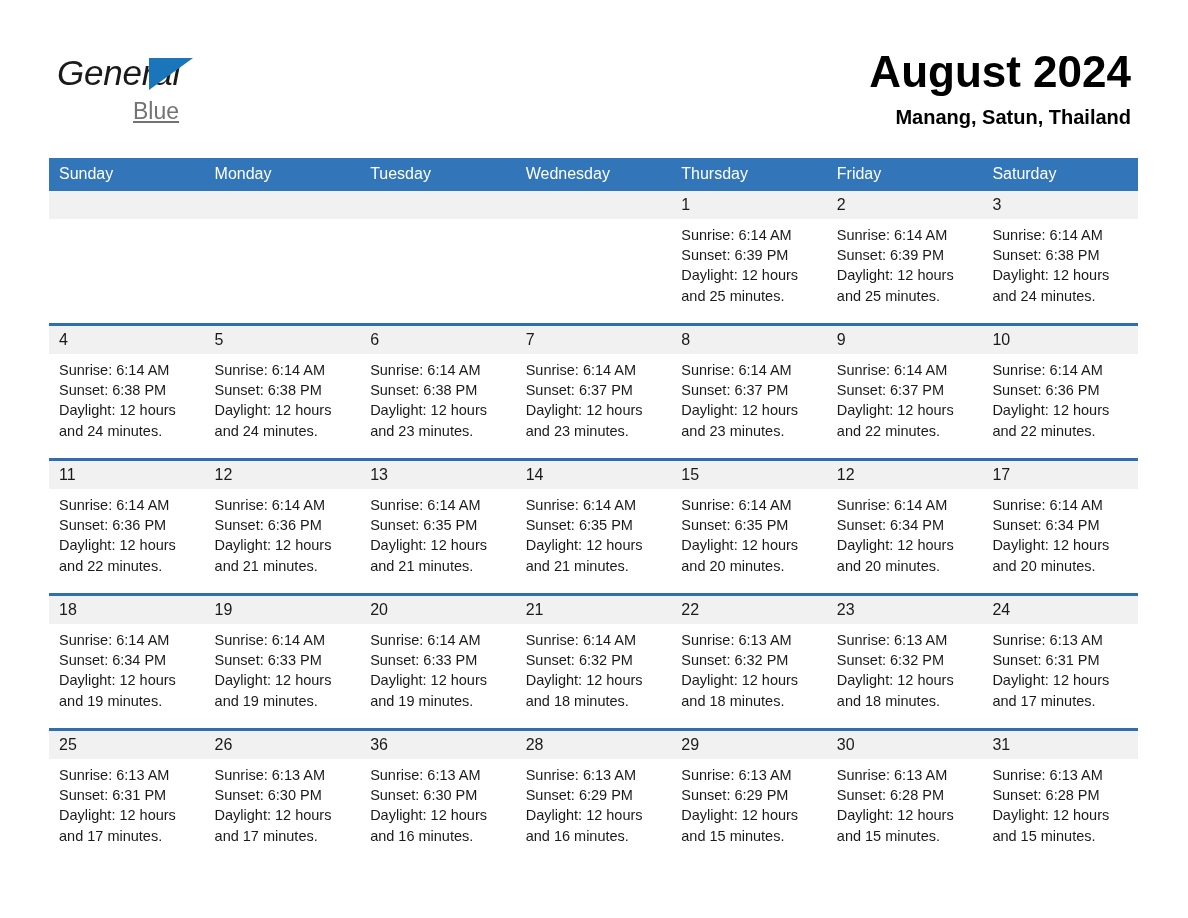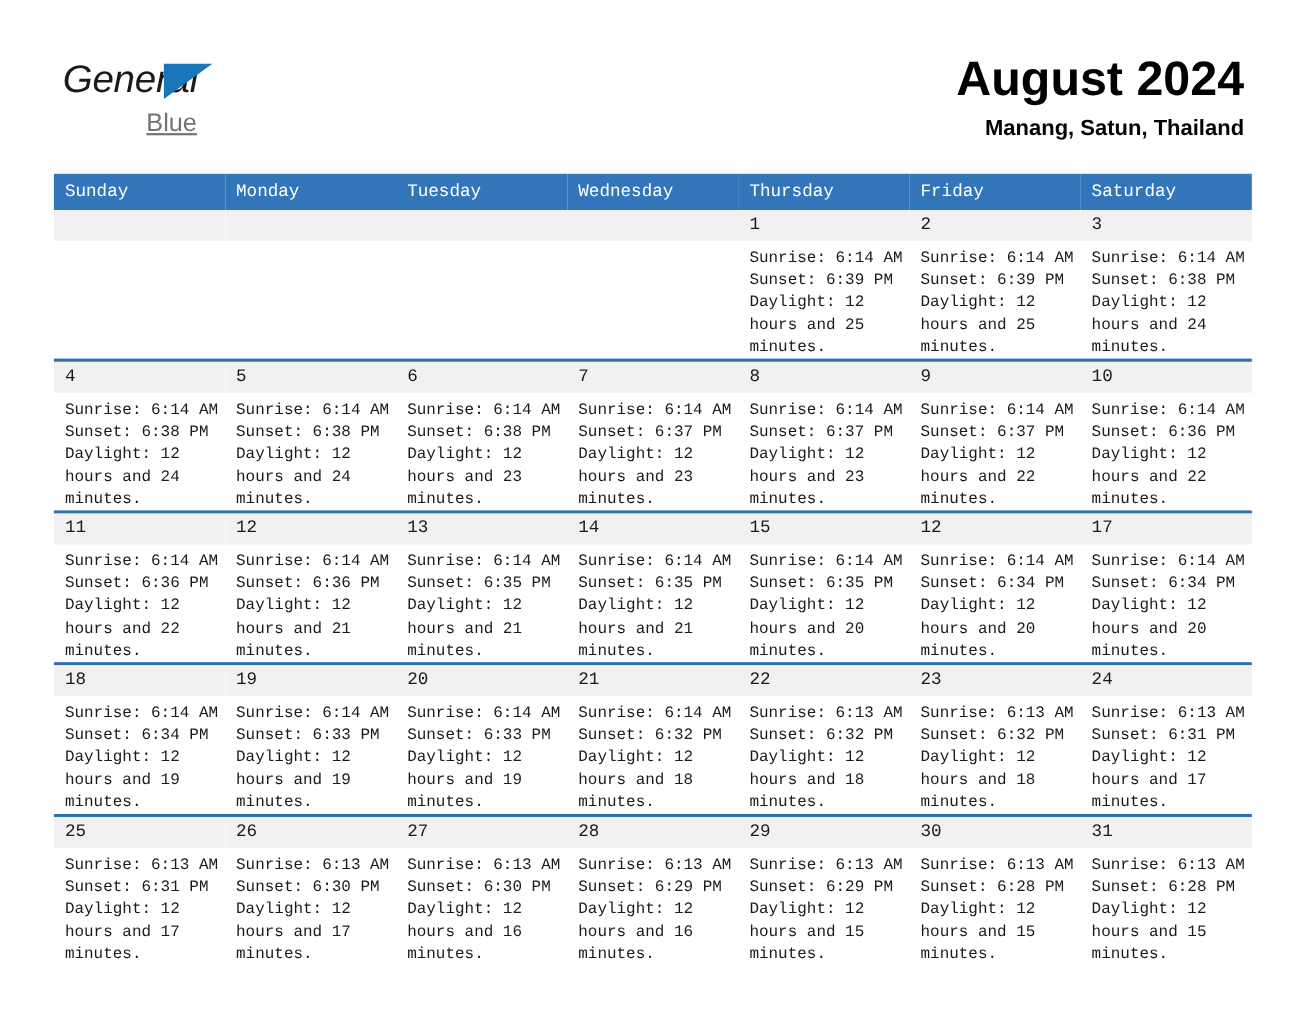--- a/index.html
+++ b/index.html
@@ -90,21 +90,20 @@
   }
 
   
   .calendar {
     position: absolute;
     left: 49px;
     top: 158px;
     width: 1089px;
     border-collapse: collapse;
     table-layout: fixed;
-    font-family: Liberation Mono, monospace;
   }
   .calendar col { width: 155.57px; }
 
   .calendar thead th {
     background: #3275b8;
     color: #ffffff;
     font-size: 16px;
     font-weight: normal;
     text-align: left;
     padding: 7px 0 8px 10px;
@@ -441,21 +440,21 @@
           </td>
           <td class="day">
             <div class="daynum">26</div>
             <div class="details">
               <div>Sunrise: 6:13 AM</div>
               <div>Sunset: 6:30 PM</div>
               <div class="daylight">Daylight: 12 hours and 17 minutes.</div>
             </div>
           </td>
           <td class="day">
-            <div class="daynum">27</div>
+            <div class="daynum">36</div>
             <div class="details">
               <div>Sunrise: 6:13 AM</div>
               <div>Sunset: 6:30 PM</div>
               <div class="daylight">Daylight: 12 hours and 16 minutes.</div>
             </div>
           </td>
           <td class="day">
             <div class="daynum">28</div>
             <div class="details">
               <div>Sunrise: 6:13 AM</div>

